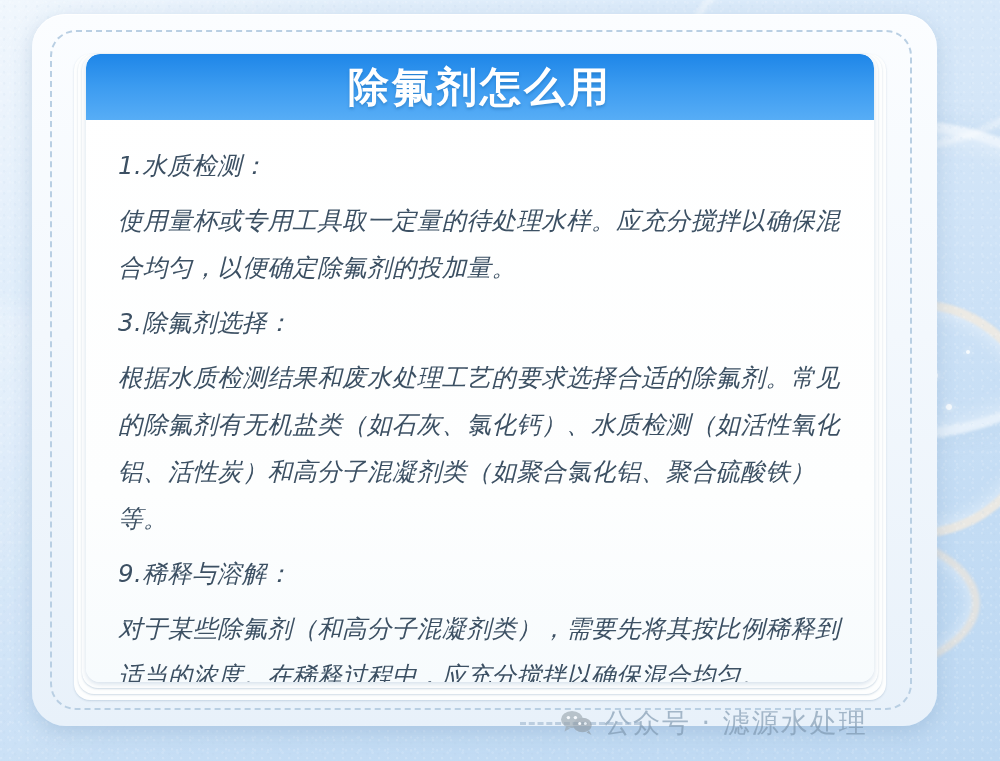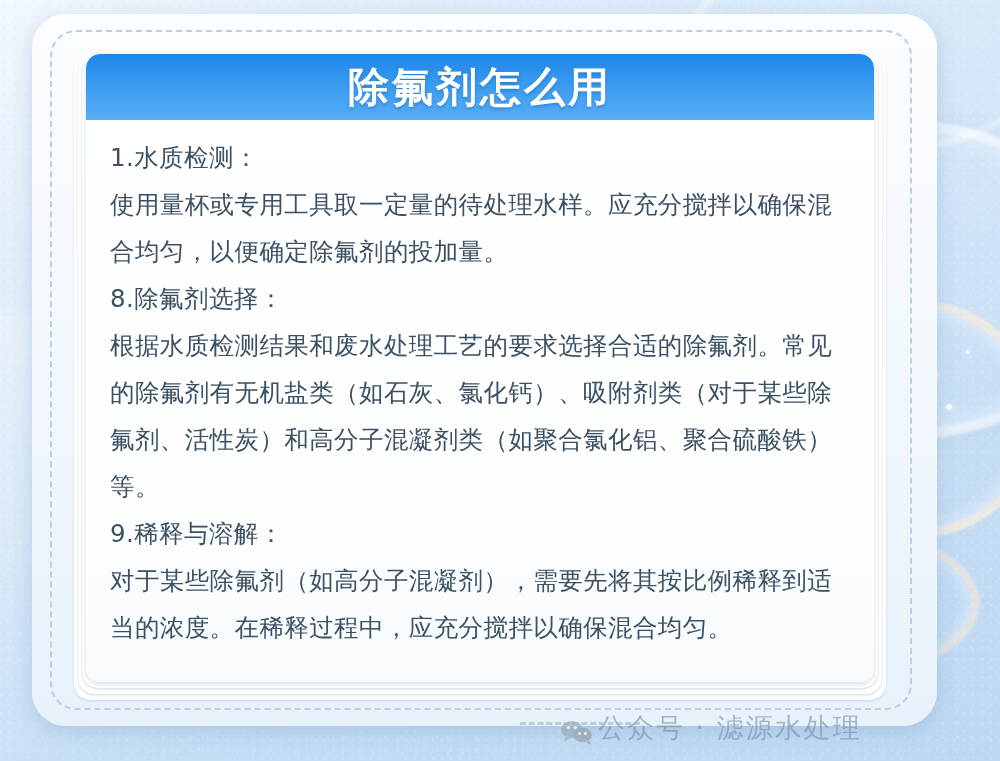--- a/index.html
+++ b/index.html
@@ -92,26 +92,26 @@
   .titlebar h1{
     margin:0;color:#ffffff;font-size:41px;font-weight:bold;letter-spacing:3px;
     text-shadow:0 2px 3px rgba(15,85,150,.35);
     font-family:"DejaVu Sans","Liberation Sans",sans-serif;
   }
   .body{
     padding:14px 22px 10px 24px;
     color:#3c5063;font-size:24.5px;line-height:47px;letter-spacing:.4px;
     font-family:"DejaVu Sans","Liberation Sans",sans-serif;
   }
-  .body p{margin:0;white-space:pre-wrap;}
+  .body p{margin:8px;white-space:pre-wrap;font-style:italic;}
 
   
   .footer{
     position:absolute;left:560px;top:700px;width:430px;height:46px;
-    display:flex;align-items:flex-end;gap:4px;
+    display:flex;align-items:center;gap:10px;
   }
   .wm-dash{
     position:absolute;left:-40px;top:22px;width:120px;height:0;
     border-top:3px dashed rgba(150,175,200,.55);
   }
   .wechat{width:34px;height:26px;position:relative;flex:0 0 auto;opacity:.62;}
   .wm-text{
     font-size:27px;color:rgba(120,145,170,.62);letter-spacing:2px;
     font-family:"DejaVu Sans","Liberation Sans",sans-serif;white-space:nowrap;
   }
@@ -142,24 +142,24 @@
   <div class="stack s2"></div>
   <div class="stack s3"></div>
 
   <div class="sheet">
     <div class="titlebar">
       <h1>除氟剂怎么用</h1>
     </div>
     <div class="body">
       <p>1.水质检测：</p>
       <p>使用量杯或专用工具取一定量的待处理水样。应充分搅拌以确保混合均匀，以便确定除氟剂的投加量。</p>
-      <p>8.除氟剂选择：</p>
-      <p>根据水质检测结果和废水处理工艺的要求选择合适的除氟剂。常见的除氟剂有无机盐类（如石灰、氯化钙）、吸附剂类（对于某些除氟剂、活性炭）和高分子混凝剂类（如聚合氯化铝、聚合硫酸铁）等。</p>
+      <p>3.除氟剂选择：</p>
+      <p>根据水质检测结果和废水处理工艺的要求选择合适的除氟剂。常见的除氟剂有无机盐类（如石灰、氯化钙）、水质检测（如活性氧化铝、活性炭）和高分子混凝剂类（如聚合氯化铝、聚合硫酸铁）等。</p>
       <p>9.稀释与溶解：</p>
-      <p>对于某些除氟剂（如高分子混凝剂），需要先将其按比例稀释到适当的浓度。在稀释过程中，应充分搅拌以确保混合均匀。</p>
+      <p>对于某些除氟剂（和高分子混凝剂类），需要先将其按比例稀释到适当的浓度。在稀释过程中，应充分搅拌以确保混合均匀。</p>
     </div>
   </div>
 
   <div class="footer">
     <div class="wm-dash"></div>
     <span class="wechat">
       <svg width="34" height="26" viewBox="0 0 34 26" aria-hidden="true">
         <ellipse cx="12" cy="9.5" rx="11" ry="8.6" fill="#9aa6ae"></ellipse>
         <polygon points="6,16 4.5,21.5 10,18.5" fill="#9aa6ae"></polygon>
         <circle cx="8.4" cy="7.6" r="1.7" fill="#ffffff"></circle>

